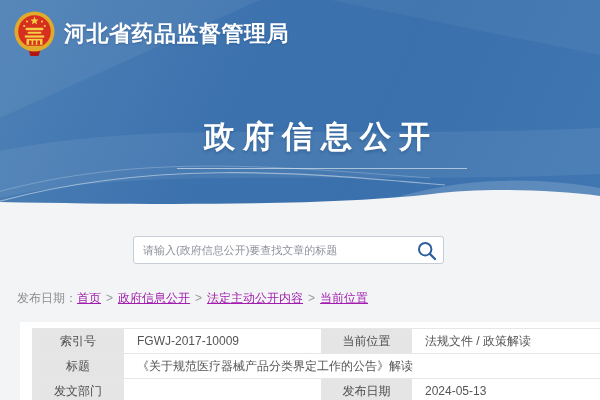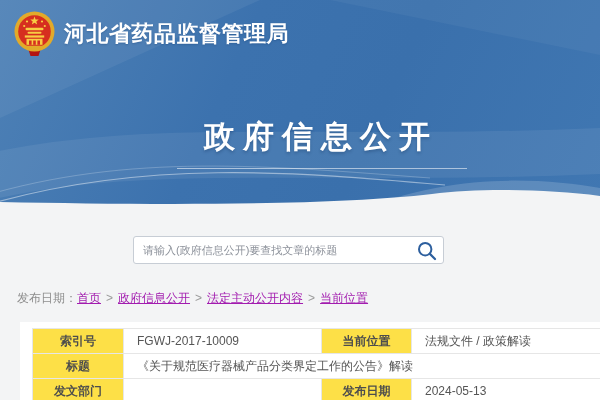--- a/index.html
+++ b/index.html
@@ -69,21 +69,21 @@
   
   .panel {
     position:absolute; left:20px; top:322px; width:580px; height:78px;
     background:#ffffff;
   }
   .doc-table {
     border-collapse:collapse; table-layout:fixed; width:662px;
     margin:6px 0 0 12px; font-size:12px;
   }
   .doc-table td { border:1px solid #e6e6e6; height:25px; color:#555; overflow:hidden; white-space:nowrap; }
-  .doc-table td.lbl { background:#fde047; text-align:center; color:#4d4d4d;font-weight:bold; }
+  .doc-table td.lbl { background:#e5e5e5; text-align:center; color:#4d4d4d; }
   .doc-table td.val { padding-left:13px; color:#555; }
 </style>
 </head>
 <body>
 
 <div class="screen">
 
   <div class="hero">
     <svg class="hero-deco" viewBox="0 0 600 212" preserveAspectRatio="none">
       <path d="M0,0 L260,0 L0,118 Z" fill="rgba(255,255,255,0.06)"></path>

